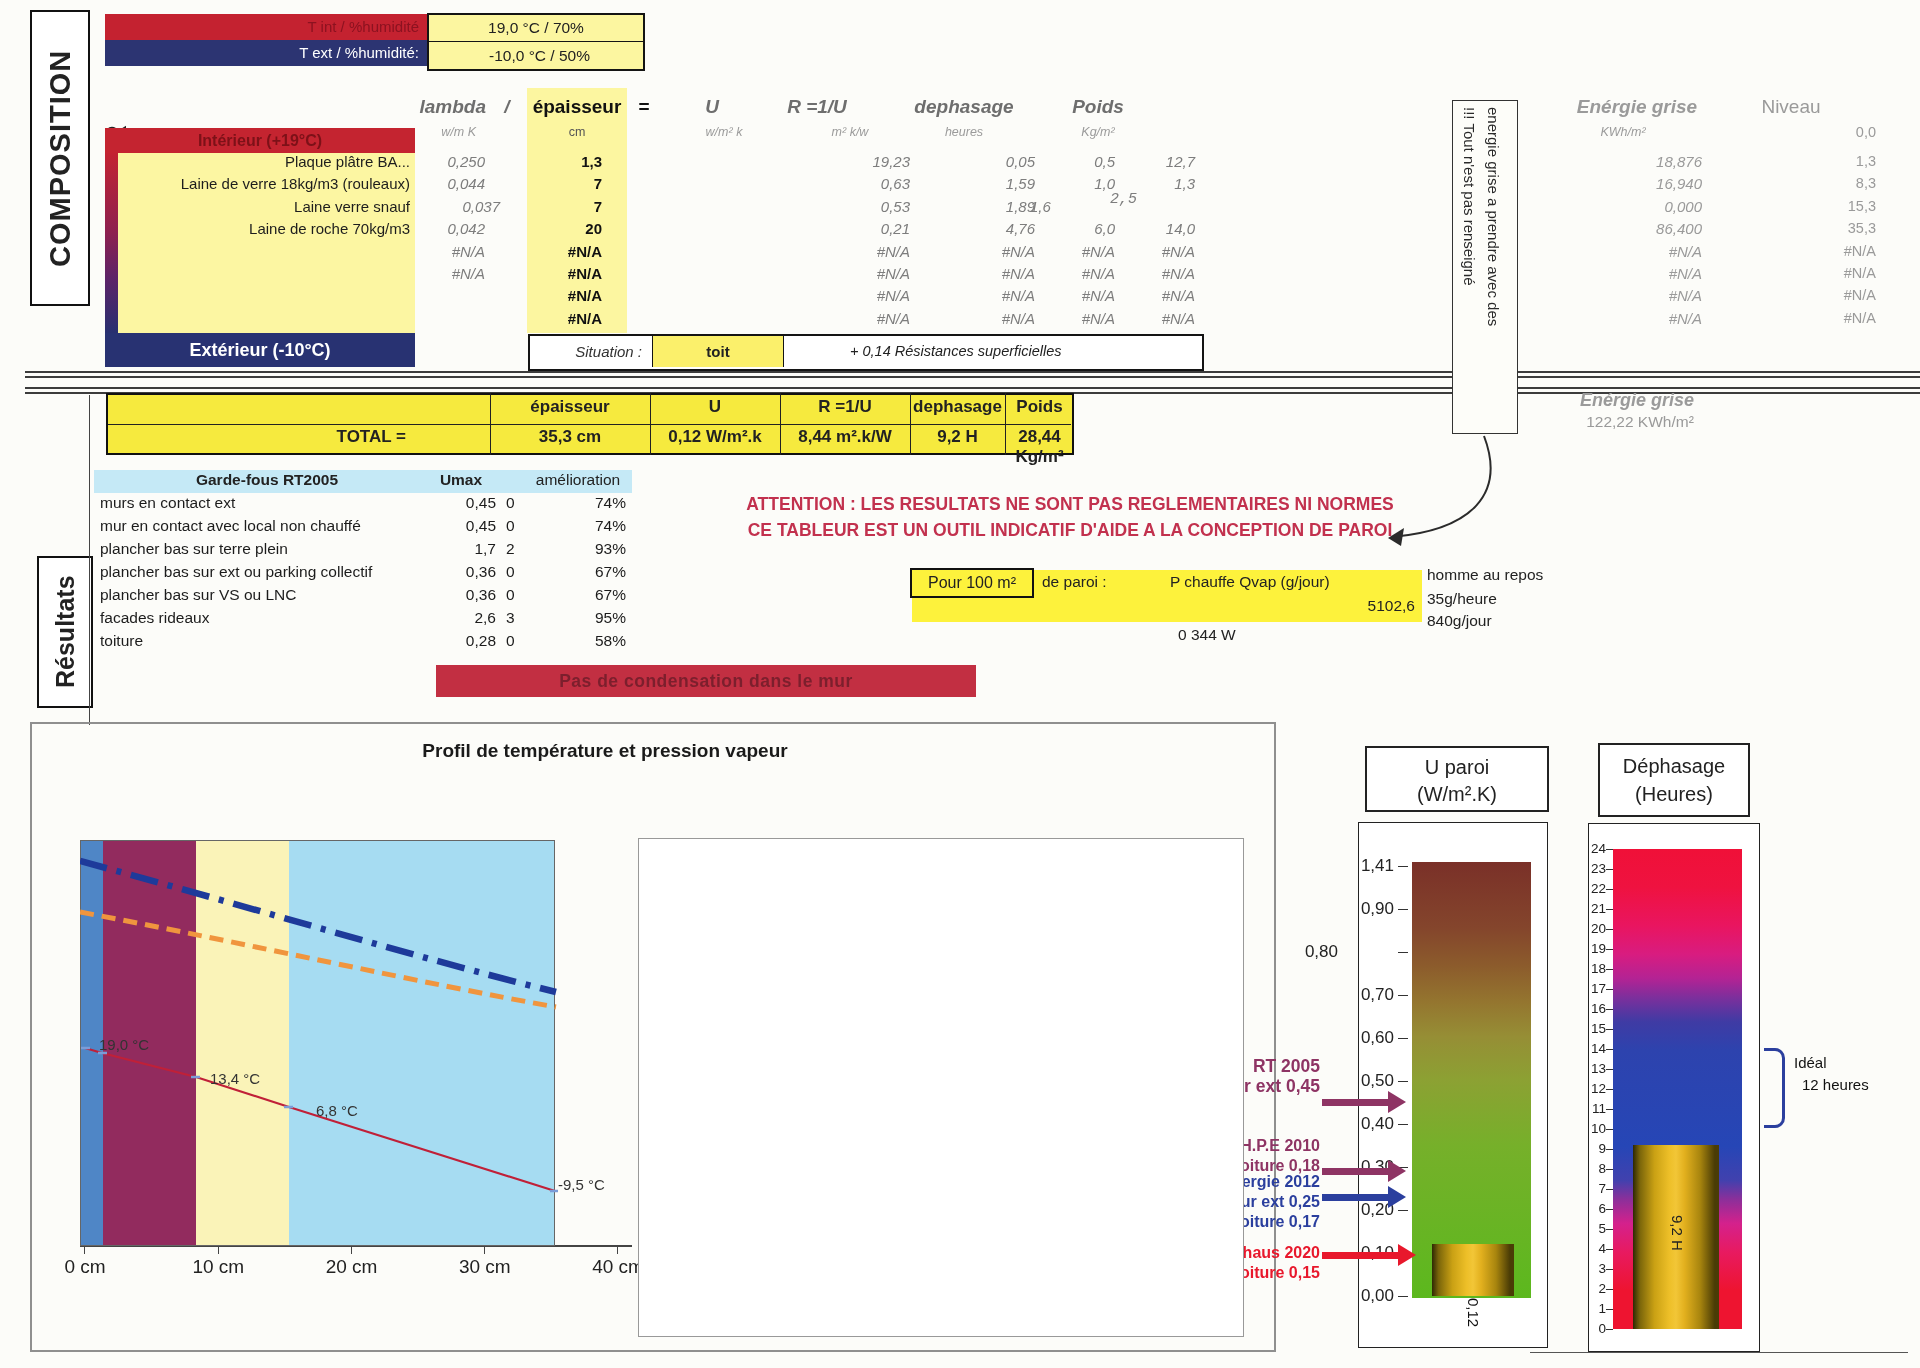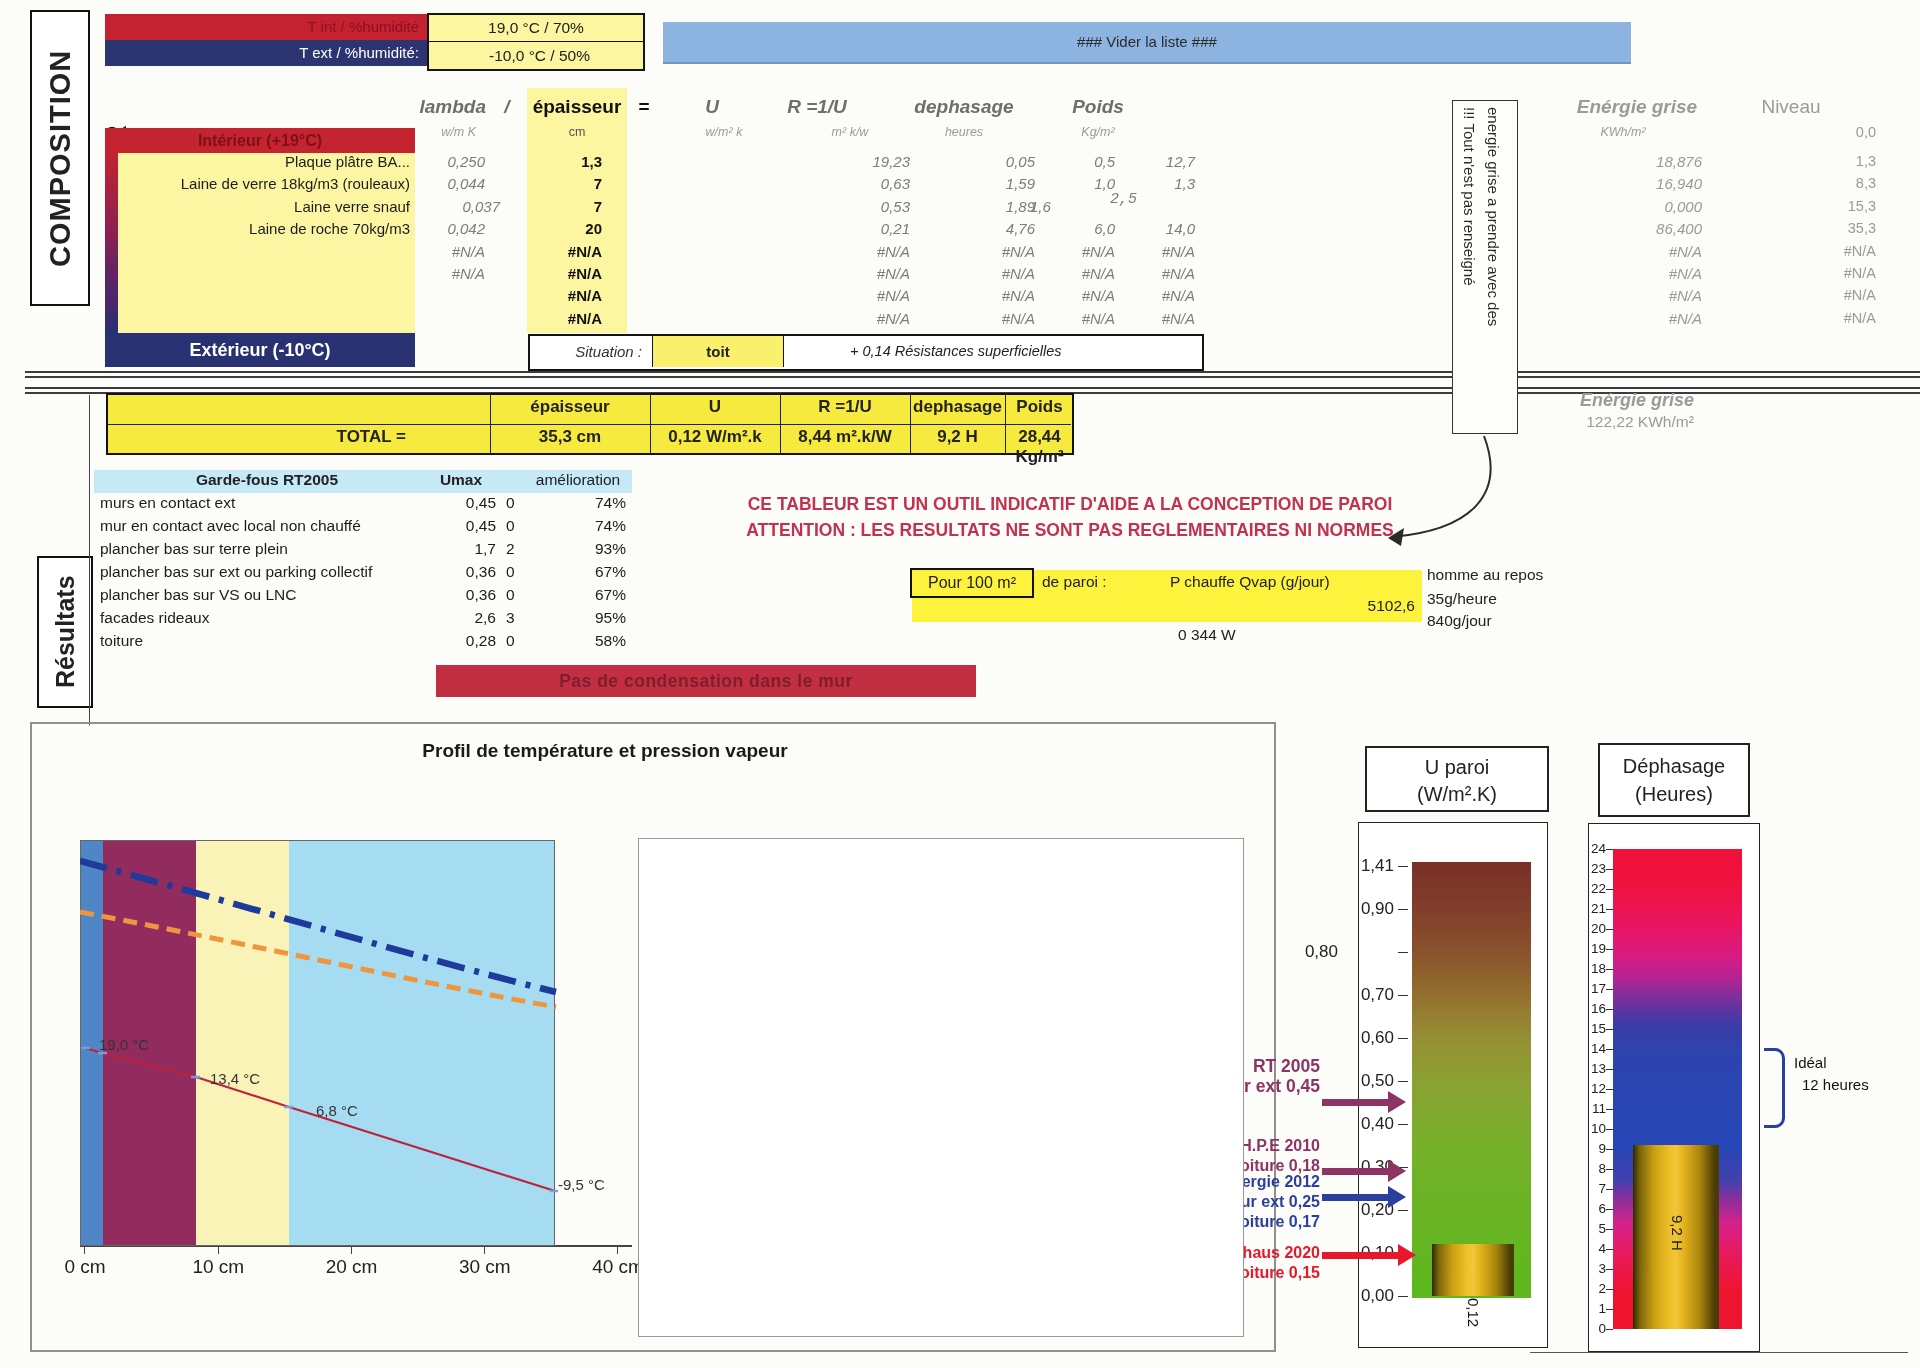--- a/index.html
+++ b/index.html
@@ -39,22 +39,20 @@
     <span class="abs" style="right:8px;top:0;line-height:26px;font-size:15px;color:#8c1220;">T int / %humidité</span>
   </div>
   <div class="abs" style="left:105px;top:40px;width:322px;height:26px;background:#2c3472;">
     <span class="abs" style="right:8px;top:0;line-height:26px;font-size:15px;color:#fff;">T ext / %humidité:</span>
   </div>
   <div class="abs" style="left:427px;top:13px;width:214px;height:54px;border:2.5px solid #141414;background:#fcf6a0;">
     <div style="height:26px;line-height:26px;text-align:center;font-size:15.5px;border-bottom:1.6px solid #141414;">19,0 °C  /   70%</div>
     <div style="height:26px;line-height:27px;text-align:center;font-size:15.5px;padding-left:7px;">-10,0 °C   / 50%</div>
   </div>
 
-  <div class="abs" style="left:663px;top:22px;width:968px;height:40px;background:#8db4e0;border-bottom:2px solid #7097c2;
-              text-align:center;line-height:40px;font-size:15px;color:#2b2b2b;">### Vider la liste ###</div>
 
   <div class="abs" style="left:527px;top:88px;width:100px;height:245px;background:#fcf6a0;"></div>
 
   <div class="abs hdr-i" style="left:398px;top:96px;width:88px;text-align:right;">lambda</div>
   <div class="abs hdr-i" style="left:497px;top:96px;width:20px;">/</div>
   <div class="abs hdr-b" style="left:527px;top:96px;width:100px;">épaisseur</div>
   <div class="abs hdr-b" style="left:632px;top:96px;width:24px;">=</div>
   <div class="abs hdr-i" style="left:662px;top:96px;width:100px;">U</div>
   <div class="abs hdr-i" style="left:762px;top:96px;width:110px;">R =1/U</div>
   <div class="abs hdr-i" style="left:908px;top:96px;width:112px;">dephasage</div>
@@ -104,22 +102,22 @@
   <div class="abs" style="left:1560px;top:413px;width:160px;text-align:center;font-size:15.5px;color:#9a9a9a;">122,22 KWh/m²</div>
 
   <div class="abs" style="left:89px;top:395px;width:0;height:330px;border-left:1.6px solid #444;"></div>
 
   <div class="abs" style="left:94px;top:470px;width:538px;height:23px;background:#c5e9f6;"></div>
   <div class="abs" style="left:94px;top:471px;width:346px;text-align:center;font-weight:bold;font-size:15.5px;">Garde-fous RT2005</div>
   <div class="abs" style="left:426px;top:471px;width:70px;text-align:center;font-weight:bold;font-size:15.5px;">Umax</div>
   <div class="abs" style="left:522px;top:471px;width:112px;text-align:center;font-size:15.5px;">amélioration</div>
 
   <div class="abs" style="left:710px;top:492px;width:720px;text-align:center;font-weight:bold;font-size:17.5px;color:#c2314e;line-height:25.5px;">
+    <div>ATTENTION : LES RESULTATS NE SONT PAS REGLEMENTAIRES NI NORMES</div>
     <div>CE TABLEUR EST UN OUTIL INDICATIF D'AIDE A LA CONCEPTION DE PAROI</div>
-    <div>ATTENTION : LES RESULTATS NE SONT PAS REGLEMENTAIRES NI NORMES</div>
   </div>
 
   <div class="abs" style="left:912px;top:570px;width:510px;height:52px;background:#fdf23c;"></div>
   <div class="abs" style="left:910px;top:568px;width:124px;height:30px;border:2.5px solid #111;background:#fdf23c;box-sizing:border-box;
               font-size:16px;text-align:center;line-height:26px;z-index:2;">Pour 100 m²</div>
   <span class="abs" style="left:1042px;top:573px;font-size:15.5px;">de paroi  :</span>
   <span class="abs" style="left:1170px;top:573px;font-size:15.5px;">P chauffe  Qvap (g/jour)</span>
   <span class="abs" style="left:1178px;top:626px;font-size:15.5px;">0 344 W</span>
   <span class="abs" style="left:1330px;top:597px;width:85px;text-align:right;font-size:15.5px;">5102,6</span>
   <span class="abs" style="left:1427px;top:566px;font-size:15.5px;">homme au repos</span>

